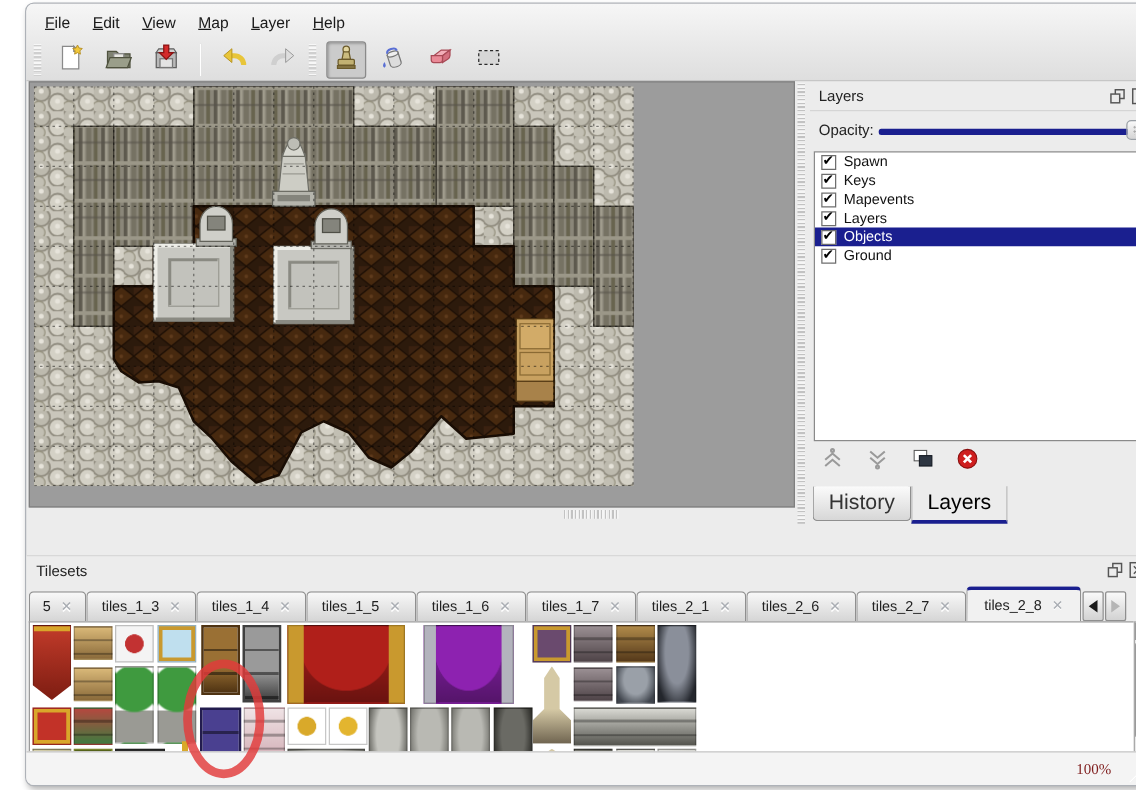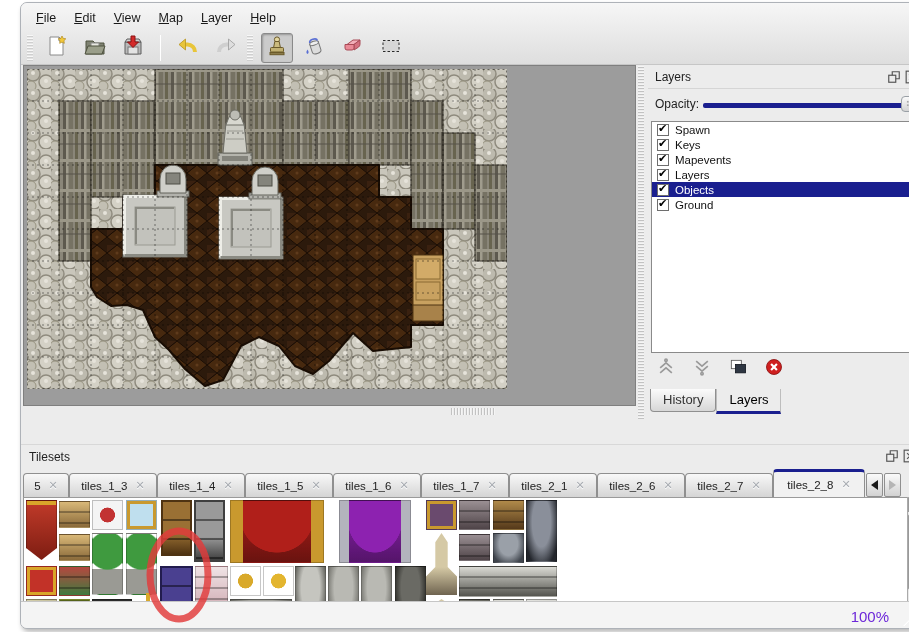--- a/index.html
+++ b/index.html
@@ -47,21 +47,21 @@
   .layer-list{position:absolute;left:3px;top:56px;width:268px;height:232px;background:#fff;
     border:1px solid #8a8a8a;overflow:hidden;}
   .layer-row{height:15px;display:flex;align-items:center;font-size:11.5px;color:#111;}
   .layer-row.sel{background:#1a1f8f;color:#fff;}
   .cb{width:12px;height:12px;border:1px solid #6e6e6e;background:#fff;margin:0 6px 0 5px;position:relative;flex:none;}
   .cb .mark{position:absolute;left:0px;top:-3px;font-size:11px;font-weight:bold;color:#000;}
   .layer-btns{position:absolute;left:4px;top:292px;display:flex;}
   .lbtn{width:28px;height:24px;margin-right:8px;display:flex;align-items:center;justify-content:center;}
   .lbtn svg{width:20px;height:20px;}
   .dock-tabs{position:absolute;left:2px;top:324px;display:flex;align-items:flex-start;height:24px;}
-  .dtab{font-size:13px;padding:3px 12px 4px;color:#333;}
+  .dtab{font-size:17px;padding:3px 12px 4px;color:#333;}
   .dtab.inactive{background:linear-gradient(180deg,#fbfbfb,#d7d7d7);border:1px solid #8f8f8f;border-top:none;border-radius:0 0 4px 4px;}
   .dtab.active{background:#ececec;border:1px solid #bdbdbd;border-top:none;border-bottom:3px solid #1a1f8f;color:#000;}
   
   .tilesets{position:absolute;left:0;top:416px;width:904px;height:182px;background:#ececec;border-top:1px solid #d8d8d8;margin-top:25px;}
   .ts-title{position:absolute;left:8px;top:5px;font-size:12px;color:#222;}
   .ts-tabbar{position:absolute;left:2px;top:24px;height:28px;display:flex;align-items:flex-end;}
   .ts-tab{height:24px;display:flex;align-items:center;justify-content:center;font-size:11.5px;color:#222;
     background:linear-gradient(180deg,#f8f8f8,#d5d5d5);border:1px solid #8f8f8f;border-bottom:none;
     border-radius:4px 4px 0 0;padding:0 10px;min-width:88px;}
   .ts-tab.narrow{min-width:46px;}
@@ -77,21 +77,21 @@
     background:linear-gradient(90deg,#fafafa,#d9d9d9);}
   .sthumb i{position:absolute;left:3px;right:3px;top:34px;height:8px;display:block;
     background:repeating-linear-gradient(0deg,#aaa 0 1px,rgba(0,0,0,0) 1px 3px);}
   .arrowbtn{width:17px;height:24px;margin-left:1px;display:flex;align-items:center;justify-content:center;
     background:linear-gradient(180deg,#fafafa,#d2d2d2);border:1px solid #8f8f8f;border-radius:2px;}
   .tri{width:0;height:0;border-style:solid;}
   .tri.left{border-width:5px 7px 5px 0;border-color:transparent #1a1a1a transparent transparent;}
   .tri.right{border-width:5px 0 5px 7px;border-color:transparent transparent transparent #b5b5b5;}
   
   .statusbar{position:absolute;left:0;top:598px;width:904px;height:27px;background:#f4f4f4;border-top:1px solid #c6c6c6;}
-  .zoom-level{position:absolute;right:36px;top:6px;font-size:15px;color:#6d28d9;}
+  .zoom-level{position:absolute;right:36px;top:6px;font-size:12px;color:#7f1d1d;font-family:Liberation Serif, serif;}
   .grip{position:absolute;right:2px;bottom:2px;width:20px;height:20px;
     background:repeating-linear-gradient(135deg,rgba(0,0,0,0) 0 3px,#c2c2c2 3px 4px,#fff 4px 5px);
     clip-path:polygon(100% 0,100% 100%,0 100%);}
   
   .annot{position:absolute;left:125px;top:523px;width:70px;height:98px;pointer-events:none;z-index:50;}
 </style>
 </head>
 <body>
 
 <div class="window">

